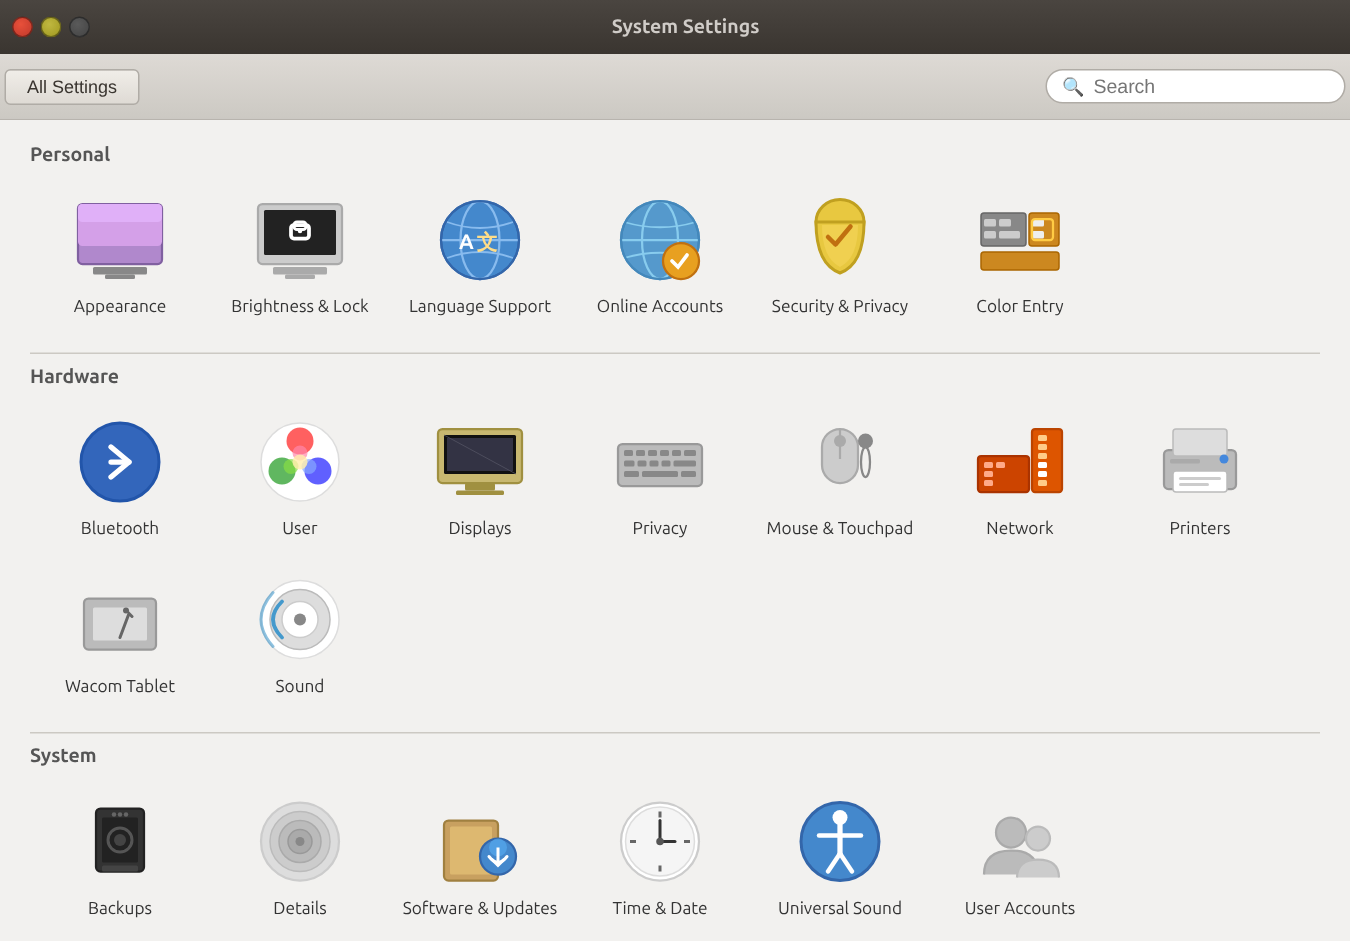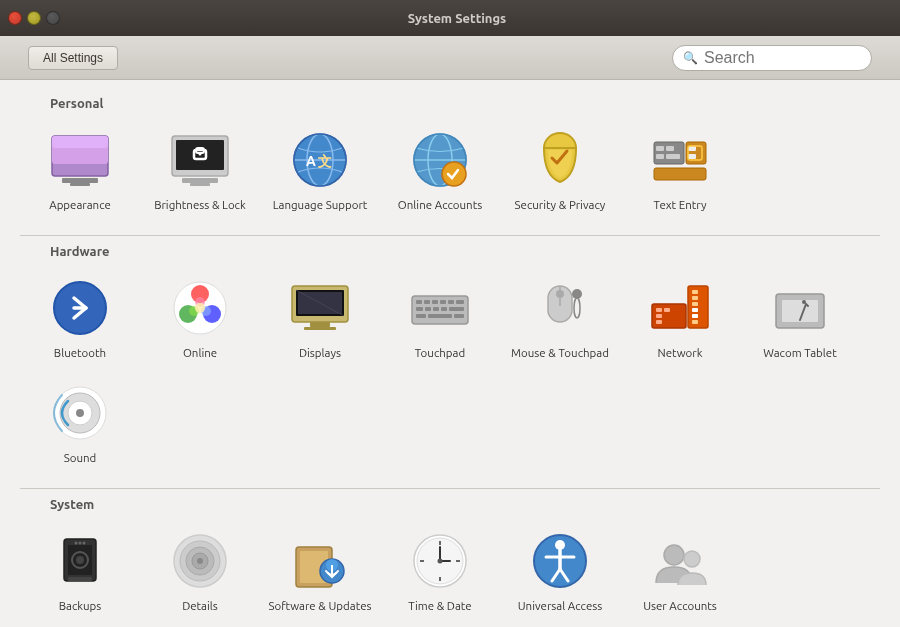--- a/index.html
+++ b/index.html
@@ -49,21 +49,21 @@
       text-align: center;
       margin-right: 60px;
     }
 
     
     .toolbar {
       background: linear-gradient(to bottom, #dedad5, #ccc9c3);
       height: 44px;
       display: flex;
       align-items: center;
-      padding: 0 28px;
+      padding: 0 3px;
       justify-content: space-between;
       border-bottom: 1px solid #b8b4ae;
     }
 
     .all-settings-btn {
       background: linear-gradient(to bottom, #f0ede8, #dedad4);
       border: 1px solid #b0aca6;
       border-radius: 4px;
       padding: 4px 14px;
       font-size: 12px;
@@ -83,41 +83,40 @@
     }
 
     .search-icon-unicode {
       color: #888;
       font-size: 12px;
     }
 
     .search-input {
       border: none;
       outline: none;
-      font-size: 16px;
+      font-size: 13px;
       background: transparent;
       width: 160px;
       color: #333;
     }
 
     
     .content {
       padding: 12px 20px;
       overflow-y: auto;
       height: calc(627px - 36px - 44px);
       background: #f2f1ef;
     }
 
     .section-title {
       font-size: 13px;
       font-weight: bold;
       color: #555;
       margin-bottom: 8px;
       margin-top: 4px;
-      margin-left: 30px;
     }
 
     .section-divider {
       border: none;
       border-top: 1px solid #ccc9c3;
       margin: 12px 0 8px 0;
     }
 
     .items-grid {
       display: flex;
@@ -258,21 +257,21 @@
         <rect x="8" y="18" width="8" height="5" rx="1" fill="#ccc"></rect>
         <rect x="18" y="18" width="8" height="5" rx="1" fill="#ccc"></rect>
         <rect x="8" y="26" width="8" height="5" rx="1" fill="#ccc"></rect>
         <rect x="18" y="26" width="14" height="5" rx="1" fill="#ccc"></rect>
         <rect x="40" y="18" width="8" height="5" rx="1" fill="#eee"></rect>
         <rect x="40" y="26" width="8" height="5" rx="1" fill="#eee"></rect>
         <rect x="6" y="40" width="52" height="12" rx="2" fill="#cc8820" stroke="#aa6600" stroke-width="1"></rect>
         <rect x="40" y="18" width="14" height="14" rx="2" fill="none" stroke="#ffcc44" stroke-width="1.5"></rect>
       </svg>
         </div>
-        <div class="setting-label">Text Entry</div>
+        <div class="setting-label">Color Entry</div>
       </div>
     </div>
     <hr class="section-divider">
     <div class="section-title">Hardware</div>
     <div class="items-grid">
       <div class="setting-item">
         <div class="setting-icon">
           <svg width="64" height="64" viewBox="0 0 64 64" xmlns="http://www.w3.org/2000/svg">
         <circle cx="32" cy="32" r="26" fill="#3366bb" stroke="#2255aa" stroke-width="2"></circle>
         <path d="M26 22 L38 32 L26 42 M26 42 L38 32 L26 22" stroke="white" stroke-width="3.5" fill="none" stroke-linecap="round" stroke-linejoin="round"></path>
@@ -287,21 +286,21 @@
         <circle cx="32" cy="32" r="26" fill="white" stroke="#ddd" stroke-width="1"></circle>
         <circle cx="32" cy="18" r="9" fill="#ff4444" opacity="0.85"></circle>
         <circle cx="44" cy="38" r="9" fill="#4444ff" opacity="0.85"></circle>
         <circle cx="20" cy="38" r="9" fill="#44aa44" opacity="0.85"></circle>
         <circle cx="32" cy="26" r="5" fill="#ff88aa" opacity="0.7"></circle>
         <circle cx="38" cy="35" r="5" fill="#88aaff" opacity="0.7"></circle>
         <circle cx="26" cy="35" r="5" fill="#88dd44" opacity="0.7"></circle>
         <circle cx="32" cy="32" r="5" fill="#ffeeaa" opacity="0.8"></circle>
       </svg>
         </div>
-        <div class="setting-label">Online</div>
+        <div class="setting-label">User</div>
       </div>
       <div class="setting-item">
         <div class="setting-icon">
           <svg width="64" height="64" viewBox="0 0 64 64" xmlns="http://www.w3.org/2000/svg">
         <rect x="4" y="10" width="56" height="36" rx="3" fill="#c8b870" stroke="#a09040" stroke-width="1.5"></rect>
         <rect x="8" y="14" width="48" height="26" rx="1" fill="#111"></rect>
         <rect x="22" y="46" width="20" height="5" rx="1" fill="#a09040"></rect>
         <rect x="16" y="51" width="32" height="3" rx="1" fill="#a09040"></rect>
         <rect x="10" y="16" width="44" height="22" fill="#334"></rect>
         <line x1="8" y1="14" x2="56" y2="40" stroke="#556" stroke-width="0.5"></line>
@@ -322,21 +321,21 @@
         <rect x="8" y="31" width="7" height="4" rx="1" fill="#888"></rect>
         <rect x="17" y="31" width="6" height="4" rx="1" fill="#888"></rect>
         <rect x="25" y="31" width="6" height="4" rx="1" fill="#888"></rect>
         <rect x="33" y="31" width="6" height="4" rx="1" fill="#888"></rect>
         <rect x="41" y="31" width="15" height="4" rx="1" fill="#888"></rect>
         <rect x="8" y="38" width="10" height="4" rx="1" fill="#888"></rect>
         <rect x="20" y="38" width="24" height="4" rx="1" fill="#888"></rect>
         <rect x="46" y="38" width="10" height="4" rx="1" fill="#888"></rect>
       </svg>
         </div>
-        <div class="setting-label">Touchpad</div>
+        <div class="setting-label">Privacy</div>
       </div>
       <div class="setting-item">
         <div class="setting-icon">
           <svg width="64" height="64" viewBox="0 0 64 64" xmlns="http://www.w3.org/2000/svg">
         <rect x="20" y="10" width="24" height="36" rx="12" fill="#ccc" stroke="#aaa" stroke-width="1.5"></rect>
         <line x1="32" y1="10" x2="32" y2="30" stroke="#aaa" stroke-width="1.5"></line>
         <rect x="28" y="14" width="8" height="8" rx="4" fill="#aaa"></rect>
         <circle cx="49" cy="18" r="5" fill="#888"></circle>
         <ellipse cx="49" cy="32" rx="3" ry="10" fill="none" stroke="#888" stroke-width="1.5"></ellipse>
       </svg>
@@ -359,20 +358,34 @@
         <rect x="44" y="32" width="6" height="4" rx="1" fill="white"></rect>
         <rect x="44" y="38" width="6" height="4" rx="1" fill="white"></rect>
         <rect x="44" y="44" width="6" height="4" rx="1" fill="#ffcc88"></rect>
       </svg>
         </div>
         <div class="setting-label">Network</div>
       </div>
       <div class="setting-item">
         <div class="setting-icon">
           <svg width="64" height="64" viewBox="0 0 64 64" xmlns="http://www.w3.org/2000/svg">
+        <rect x="8" y="24" width="48" height="26" rx="3" fill="#bbb" stroke="#999" stroke-width="1.5"></rect>
+        <rect x="14" y="10" width="36" height="18" rx="2" fill="#ddd" stroke="#bbb" stroke-width="1"></rect>
+        <rect x="14" y="38" width="36" height="14" rx="2" fill="white" stroke="#bbb" stroke-width="1"></rect>
+        <rect x="18" y="42" width="28" height="2" rx="1" fill="#ccc"></rect>
+        <rect x="18" y="46" width="20" height="2" rx="1" fill="#ccc"></rect>
+        <circle cx="48" cy="30" r="3" fill="#4488dd"></circle>
+        <rect x="12" y="30" width="20" height="3" rx="1" fill="#aaa"></rect>
+      </svg>
+        </div>
+        <div class="setting-label">Printers</div>
+      </div>
+      <div class="setting-item">
+        <div class="setting-icon">
+          <svg width="64" height="64" viewBox="0 0 64 64" xmlns="http://www.w3.org/2000/svg">
         <rect x="8" y="18" width="48" height="34" rx="3" fill="#bbb" stroke="#999" stroke-width="1.5"></rect>
         <rect x="14" y="24" width="36" height="22" rx="1" fill="#ddd"></rect>
         <path d="M32 44 L38 28 L40 30" stroke="#666" stroke-width="2" fill="none" stroke-linecap="round"></path>
         <circle cx="36" cy="26" r="2" fill="#666"></circle>
       </svg>
         </div>
         <div class="setting-label">Wacom Tablet</div>
       </div>
       <div class="setting-item">
         <div class="setting-icon">
@@ -454,21 +467,21 @@
           <svg width="64" height="64" viewBox="0 0 64 64" xmlns="http://www.w3.org/2000/svg">
         <circle cx="32" cy="32" r="26" fill="#4488cc" stroke="#3366aa" stroke-width="2"></circle>
         <circle cx="32" cy="16" r="5" fill="white"></circle>
         <line x1="32" y1="21" x2="32" y2="40" stroke="white" stroke-width="3.5" stroke-linecap="round"></line>
         <line x1="18" y1="28" x2="46" y2="28" stroke="white" stroke-width="3" stroke-linecap="round"></line>
         <line x1="32" y1="40" x2="24" y2="52" stroke="white" stroke-width="3" stroke-linecap="round"></line>
         <line x1="32" y1="40" x2="40" y2="52" stroke="white" stroke-width="3" stroke-linecap="round"></line>
       </svg>
         </div>
         <div class="setting-label">Universal
-Access</div>
+Sound</div>
       </div>
       <div class="setting-item">
         <div class="setting-icon">
           <svg width="64" height="64" viewBox="0 0 64 64" xmlns="http://www.w3.org/2000/svg">
         <circle cx="26" cy="26" r="10" fill="#bbb" stroke="#aaa" stroke-width="1.5"></circle>
         <path d="M8 54 Q8 38 26 38 Q44 38 44 54" fill="#bbb" stroke="#aaa" stroke-width="1.5"></path>
         <circle cx="44" cy="30" r="8" fill="#ccc" stroke="#bbb" stroke-width="1.5"></circle>
         <path d="M30 56 Q30 44 44 44 Q58 44 58 56" fill="#ccc" stroke="#bbb" stroke-width="1.5"></path>
       </svg>
         </div>

